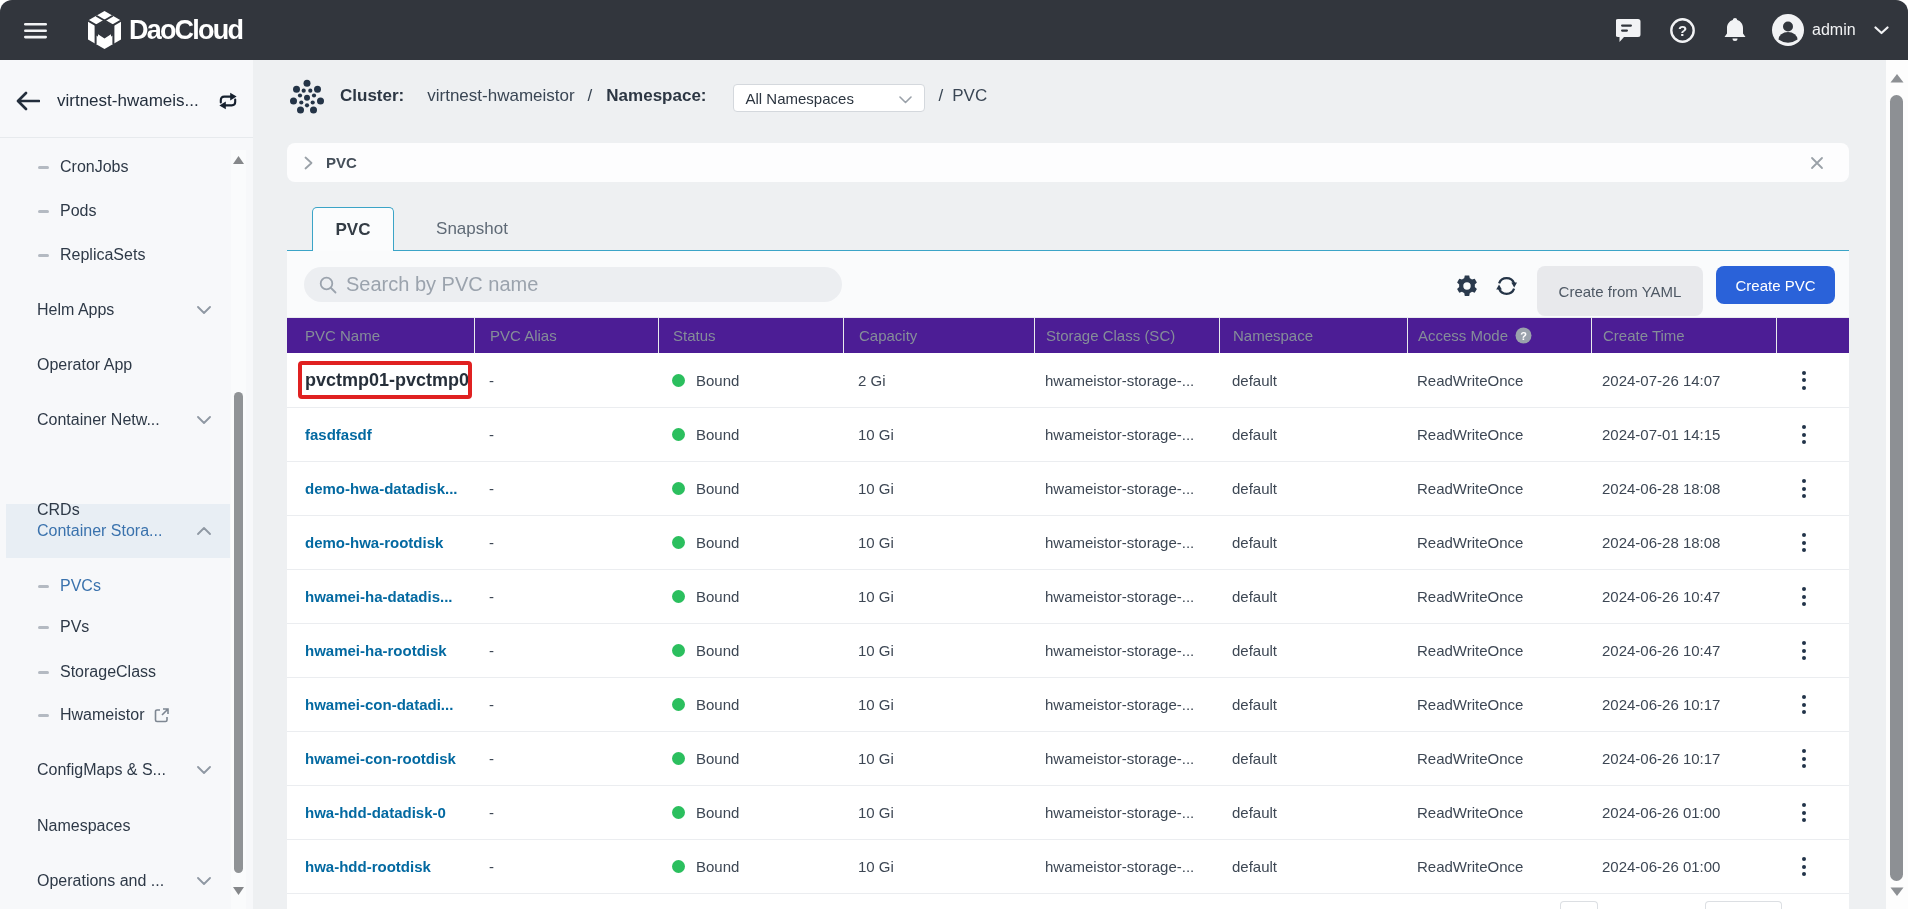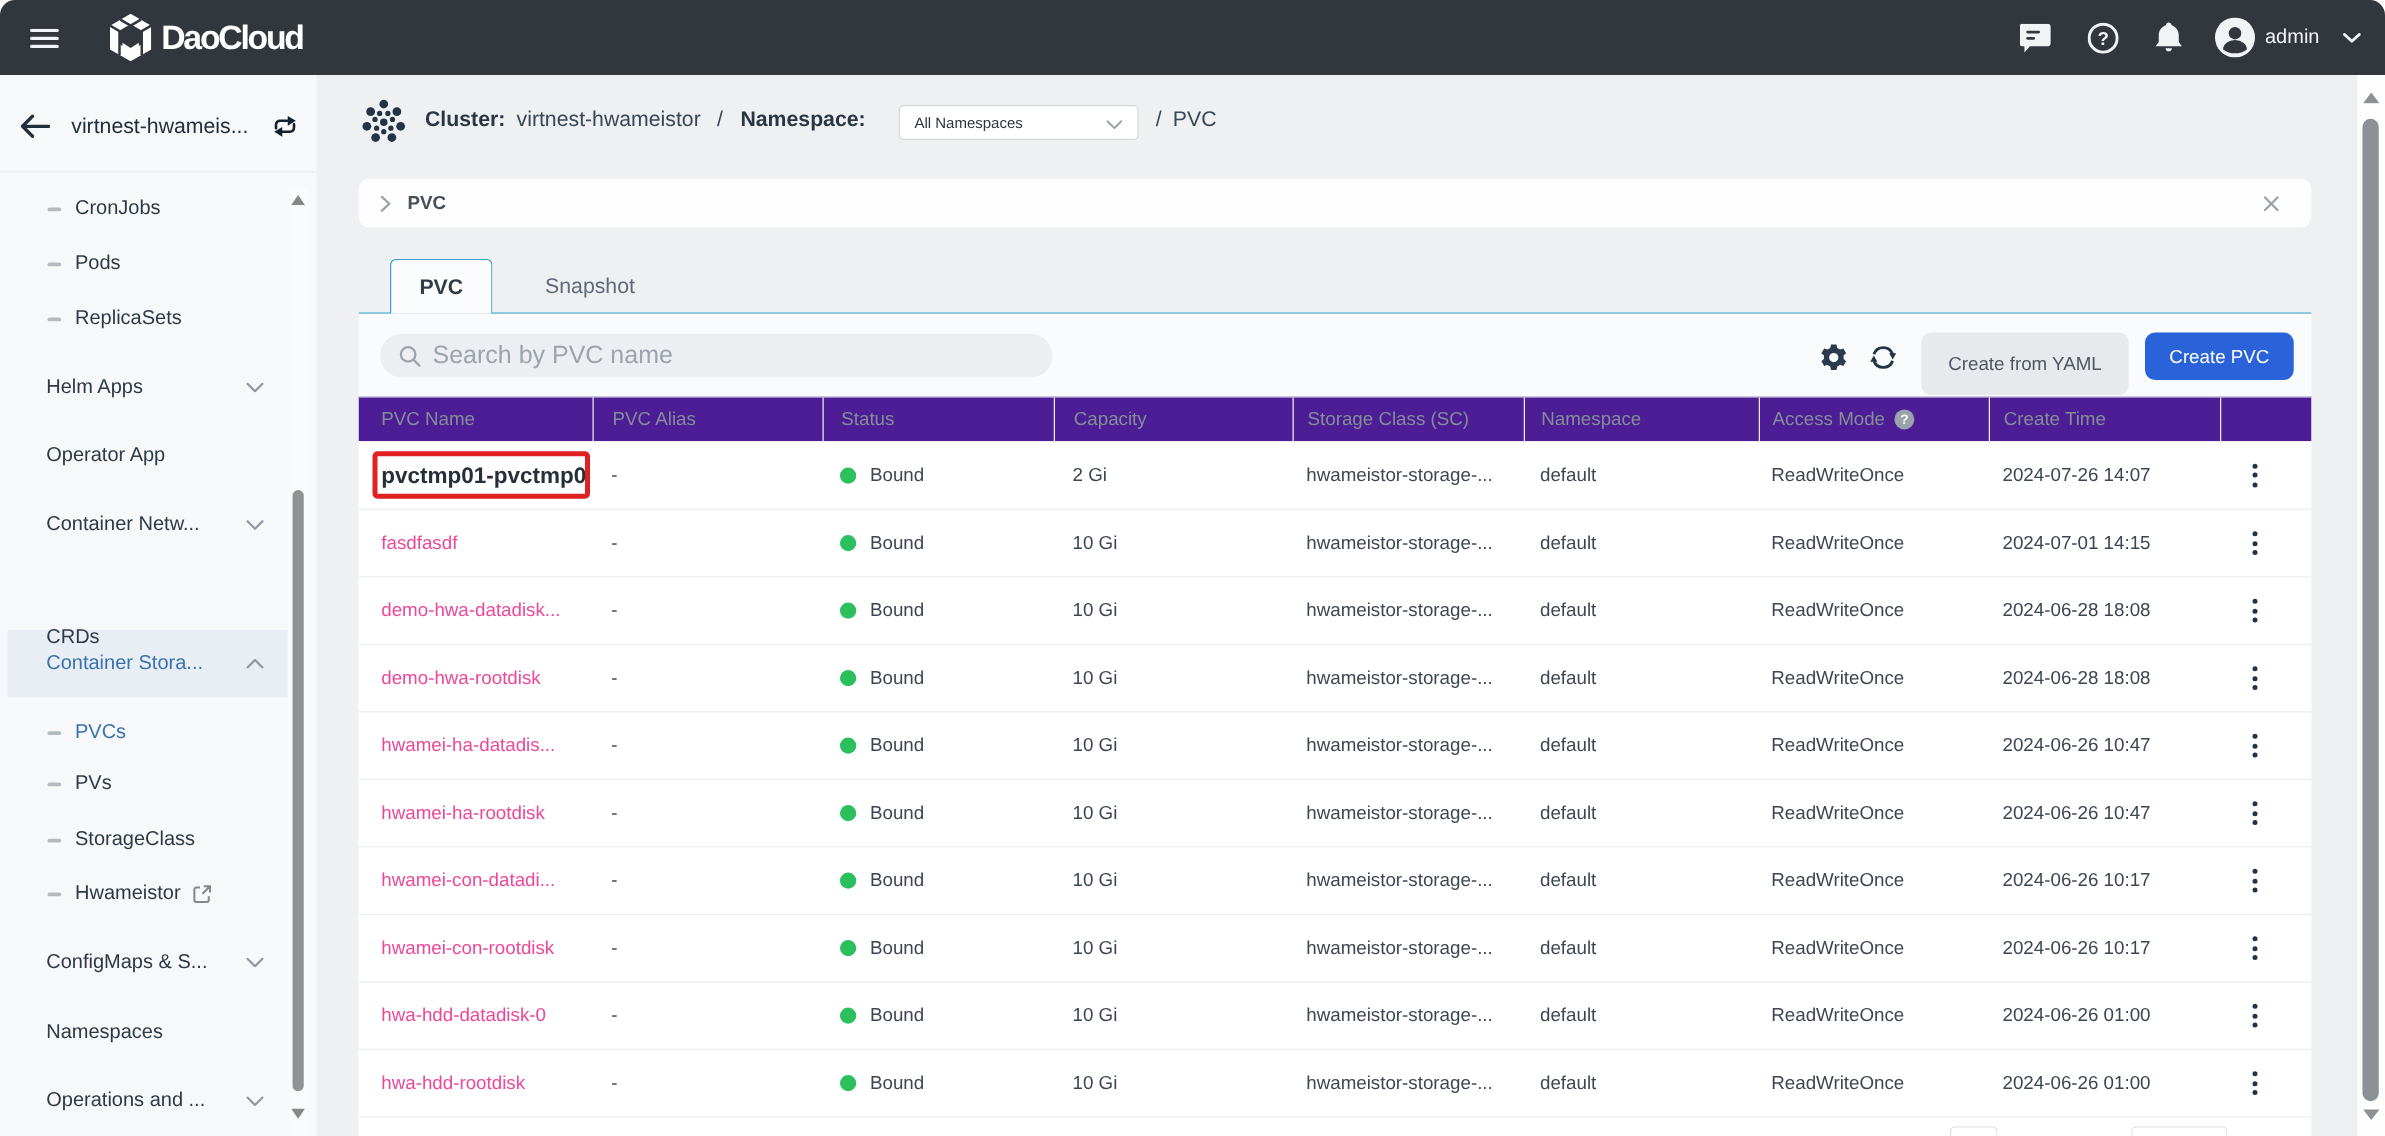--- a/index.html
+++ b/index.html
@@ -59,21 +59,21 @@
 .tc { flex:none; display:flex; align-items:center; }
 .c1 { width:187px; padding-left:18px; }
 .c2 { width:184px; padding-left:15px; }
 .c3 { width:185px; padding-left:14px; }
 .c4 { width:191px; padding-left:15px; }
 .c5 { width:185px; padding-left:11px; }
 .c6 { width:188px; padding-left:13px; }
 .c7 { width:184px; padding-left:10px; }
 .c8 { width:185px; padding-left:11px; }
 .c9 { width:73px; padding-left:26px; }
-.pvcname { font-weight:normal; color:#ec4899; }
+.pvcname { font-weight:bold; color:#0369a1; }
 .dot { display:inline-block; width:13px; height:13px; border-radius:50%; background:#2bbf5e; margin-right:11px; }
 #redbox { position:absolute; left:11px; top:8px; box-sizing:border-box; width:174px; height:38px; border:4px solid #e02121; border-radius:4px; background:#fff; display:flex; align-items:center; padding-left:3px; font-weight:bold; font-size:18px; color:#262f3a; white-space:nowrap; overflow:hidden; }
 .kebab { display:flex; flex-direction:column; gap:3.5px; }
 .kebab i { width:4px; height:4px; border-radius:50%; background:#223349; }
 
 
 #pg1 { position:absolute; left:1307px; top:841px; width:38px; height:12px; border:1px solid #dcdfe3; border-bottom:none; border-radius:4px 4px 0 0; background:#fff; }
 #pg2 { position:absolute; left:1452px; top:841px; width:77px; height:12px; border:1px solid #dcdfe3; border-bottom:none; border-radius:4px 4px 0 0; background:#fff; }
 
 
@@ -201,24 +201,24 @@
           <circle cx="15.7" cy="13.7" r="2.1"></circle>
           <circle cx="22.3" cy="13.7" r="2.1"></circle>
           <circle cx="12" cy="18.5" r="2.1"></circle>
           <circle cx="26" cy="18.5" r="2.1"></circle>
           <circle cx="13.3" cy="25.5" r="2.1"></circle>
           <circle cx="24.7" cy="25.5" r="2.1"></circle>
           <circle cx="19" cy="28.3" r="2.1"></circle>
         </g>
       </svg>
       <span style="font-weight:bold;">Cluster:</span>
-      <span style="margin-left:9px;color:#3a4654;">virtnest-hwameistor</span>
+      <span style="margin-left:23px;color:#3a4654;">virtnest-hwameistor</span>
       <span style="margin-left:13px;color:#3a4654;">/</span>
       <span style="margin-left:14px;font-weight:bold;">Namespace:</span>
-      <div style="margin-left:26px;width:192px;height:28px;background:#fff;border:1px solid #d4d8dd;border-radius:4px;display:flex;align-items:center;padding-left:12px;font-size:12px;color:#2c3540;position:relative;top:2px;">All Namespaces
+      <div style="margin-left:26px;width:192px;height:28px;background:#fff;border:1px solid #d4d8dd;border-radius:4px;display:flex;align-items:center;padding-left:12px;font-size:15px;color:#2c3540;position:relative;top:2px;">All Namespaces
         <svg style="position:absolute;right:12px;top:11px" width="13" height="8" viewBox="0 0 13 8">
             <path d="M1 1 L6.5 6.5 L12 1" fill="none" stroke="#9aa1a9" stroke-width="1.6" stroke-linecap="round" stroke-linejoin="round"></path>
           </svg>
       </div>
       <span style="margin-left:14px;color:#3a4654;">/</span>
       <span style="margin-left:9px;color:#3a4654;">PVC</span>
     </div>
 
     <div id="crumbbar">
       <svg style="margin-left:17px" width="9" height="14" viewBox="0 0 9 14">

